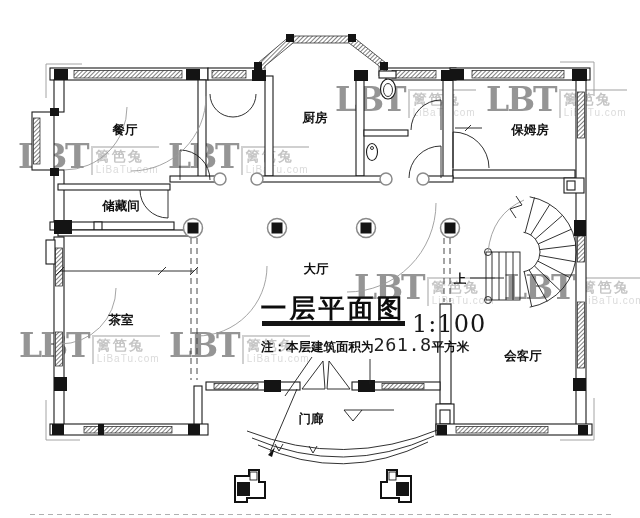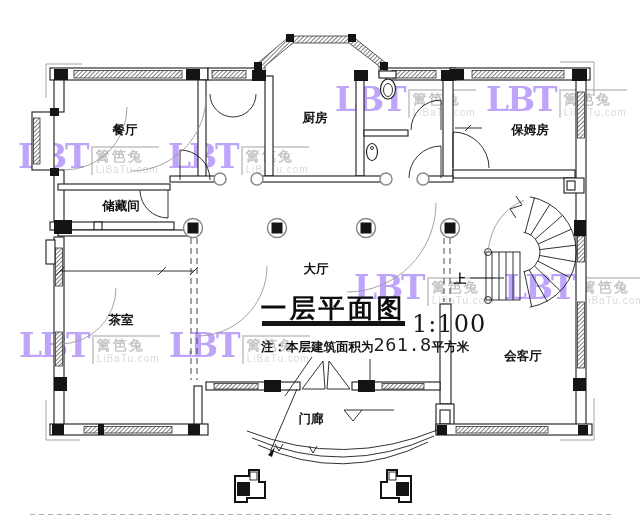--- a/index.html
+++ b/index.html
@@ -3,21 +3,21 @@
 <meta charset="utf-8">
 <style>
   html,body{margin:0;padding:0;background:#ffffff;}
   #stage{
     position:relative;width:640px;height:518px;background:#ffffff;overflow:hidden;
     font-family:"Liberation Sans",sans-serif;
   }
   
   .wm{position:absolute;display:flex;align-items:flex-start;gap:3px;opacity:.55;pointer-events:none;z-index:1;}
   .wm-logo{font-family:"DejaVu Serif",serif;font-weight:bold;font-size:33px;line-height:.85;
-           color:#8b5cf6;letter-spacing:-2px;}
+           color:#404040;letter-spacing:-2px;}
   .wm-text{display:flex;flex-direction:column;border-left:2px solid #aaaaaa;border-top:2px solid #aaaaaa;
            padding:1px 0 0 3px;margin-top:3px;}
   .wm-brand{font-size:14px;font-weight:bold;color:#969696;letter-spacing:2px;line-height:1.05;}
   .wm-site{font-size:10px;color:#bdbdbd;letter-spacing:1px;line-height:1.1;}
   
   #plan{position:absolute;left:0;top:0;z-index:2;}
   .w    {fill:#ffffff;stroke:#1b1b1b;stroke-width:1.1;}
   .blk  {fill:#141414;stroke:none;}
   .thin {stroke:#1b1b1b;stroke-width:0.9;fill:none;}
   .pale {stroke:#9a9a9a;stroke-width:0.9;fill:none;}

